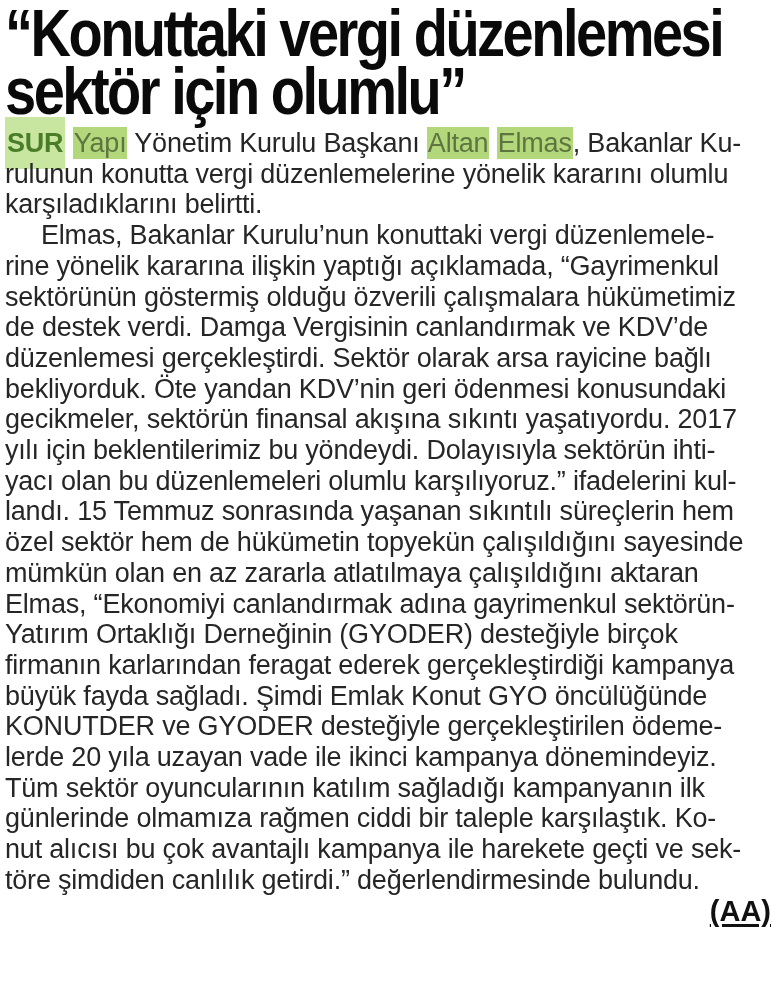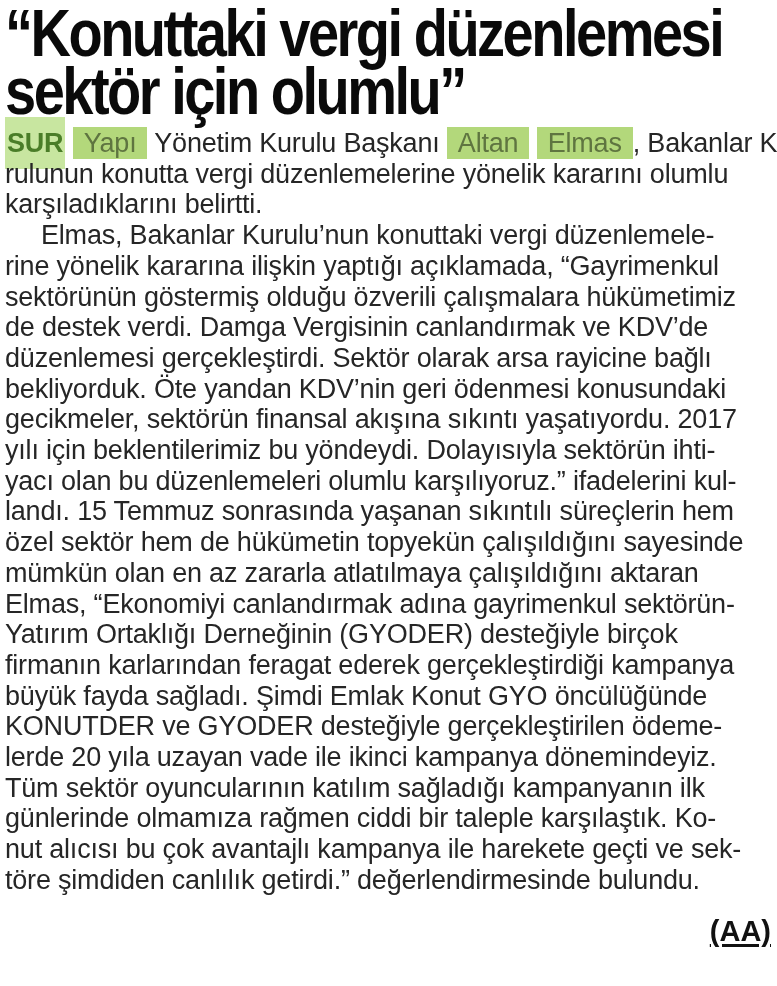--- a/index.html
+++ b/index.html
@@ -43,36 +43,35 @@
   }
   .line {
     white-space: nowrap;
   }
   .line.indent {
     text-indent: 36px;
   }
   .hl {
     background: var(--highlight-bg);
     color: var(--highlight-text);
-    padding: 1px 11px;
+    padding: 1px 1px;
   }
   .hlb {
     background: var(--highlight-bold-bg);
     color: var(--highlight-bold-text);
     font-weight: bold;
     padding: 11px 2px;
   }
   .signature {
     text-align: right;
     font-size: 29px;
     font-weight: bold;
     line-height: 30px;
     color: #111111;
     padding-right: 2px;
-    margin-top: 20px;
   }
   .signature span {
     text-decoration: underline;
     text-decoration-thickness: 3px;
     text-underline-offset: 3px;
   }
 </style>
 </head>
 <body>
 

